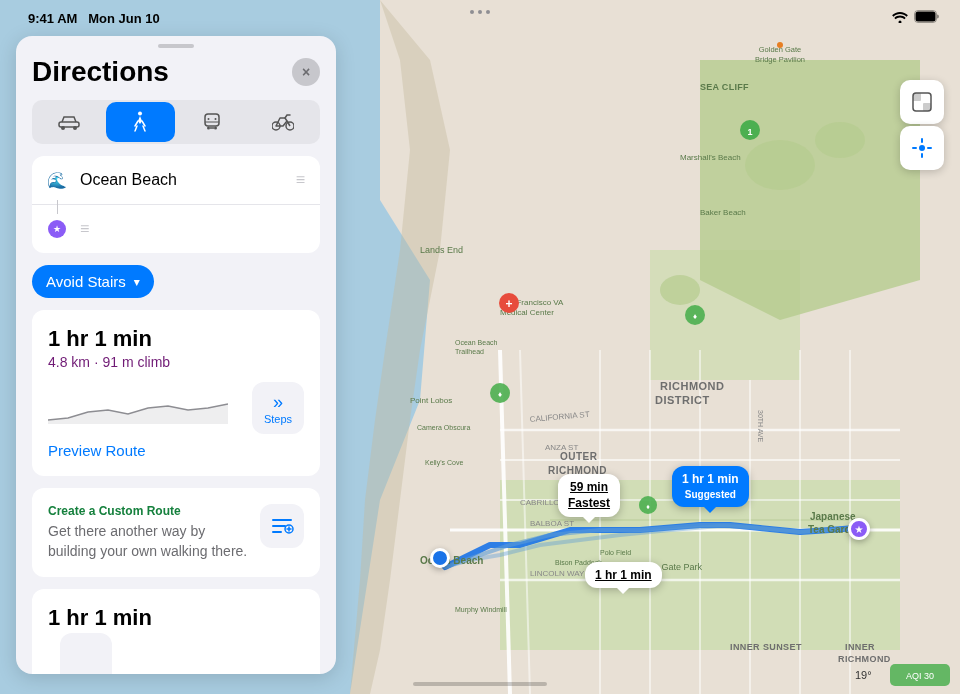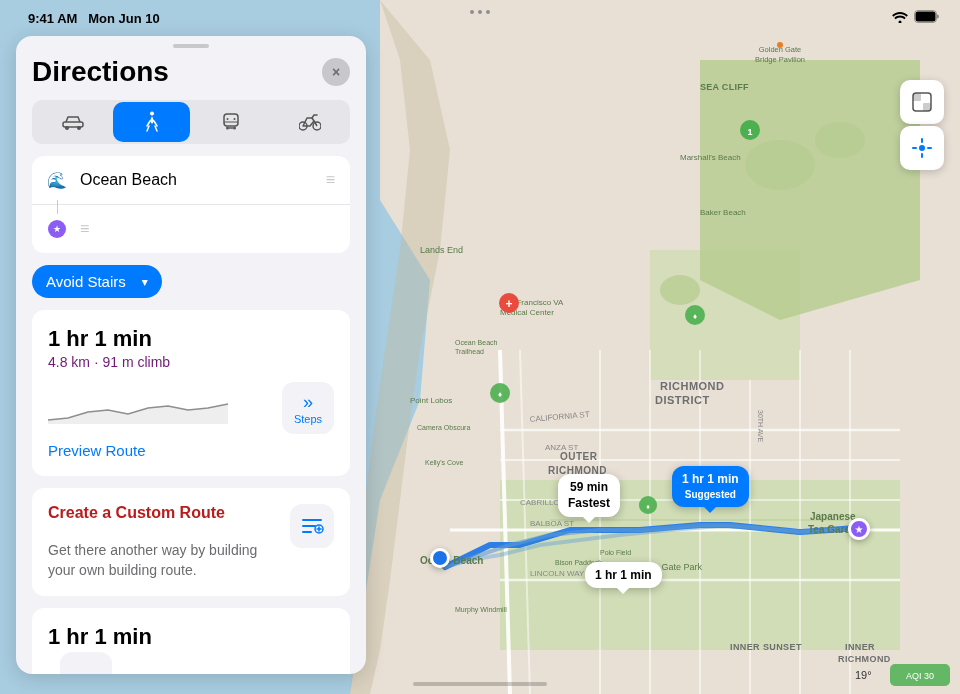--- a/index.html
+++ b/index.html
@@ -78,21 +78,21 @@
       box-shadow: 0 2px 8px rgba(0,0,0,0.2);
       cursor: pointer;
       font-size: 20px;
     }
 
     
     .directions-panel {
       position: absolute;
       top: 36px;
       left: 16px;
-      width: 350px;
+      width: 320px;
       height: calc(100% - 56px);
       background: #f2f2f7;
       border-radius: 16px;
       overflow: hidden;
       box-shadow: 0 4px 20px rgba(0,0,0,0.15);
       z-index: 60;
       display: flex;
       flex-direction: column;
     }
 
@@ -220,21 +220,21 @@
       background: #007aff;
       color: white;
       border: none;
       border-radius: 20px;
       padding: 8px 14px;
       font-size: 15px;
       font-weight: 500;
       cursor: pointer;
       display: flex;
       align-items: center;
-      gap: 16px;
+      gap: 8px;
     }
 
     .avoid-stairs-chevron {
       font-size: 12px;
     }
 
     
     .routes-scroll {
       flex: 1;
       overflow-y: auto;
@@ -317,24 +317,24 @@
       background: white;
       border-radius: 12px;
       margin: 0 16px 12px;
       padding: 16px;
       display: flex;
       align-items: flex-start;
       gap: 12px;
     }
 
     .custom-route-text h3 {
-      font-size: 16px;
+      font-size: 12px;
       font-weight: 600;
-      color: #b91c1c;
-      margin-bottom: 19px;
+      color: #15803d;
+      margin-bottom: 4px;
     }
 
     .custom-route-text p {
       font-size: 14px;
       color: #6c6c70;
       line-height: 1.4;
     }
 
     .custom-route-icon-btn {
       width: 44px;
@@ -362,20 +362,21 @@
     }
 
     .callout-blue {
       background: #007aff;
       color: white;
     }
 
     .callout-white {
       background: white;
       color: #000;
+      text-decoration: underline;
     }
 
     .callout-arrow {
       position: absolute;
       bottom: -6px;
       left: 50%;
       transform: translateX(-50%);
       width: 0;
       height: 0;
     }
@@ -717,21 +718,21 @@
           <span class="steps-btn-icon">»</span>
           <span class="steps-btn-label">Steps</span>
         </div>
       </div>
       <a class="preview-route-link">Preview Route</a>
     </div>
 
     <div class="custom-route-card">
       <div class="custom-route-text">
         <h3>Create a Custom Route</h3>
-        <p>Get there another way by building your own building route.</p>
+        <p>Get there another way by building your own walking there.</p>
       </div>
       <div class="custom-route-icon-btn">
         <svg width="24" height="24" viewBox="0 0 24 24" fill="none">
           <path d="M3 6h18M3 12h12M3 18h8" stroke="#007aff" stroke-width="2" stroke-linecap="round"></path>
           <circle cx="19" cy="15" r="4" stroke="#007aff" stroke-width="1.5" fill="none"></circle>
           <path d="M19 13v4M17 15h4" stroke="#007aff" stroke-width="1.5" stroke-linecap="round"></path>
         </svg>
       </div>
     </div>
 

